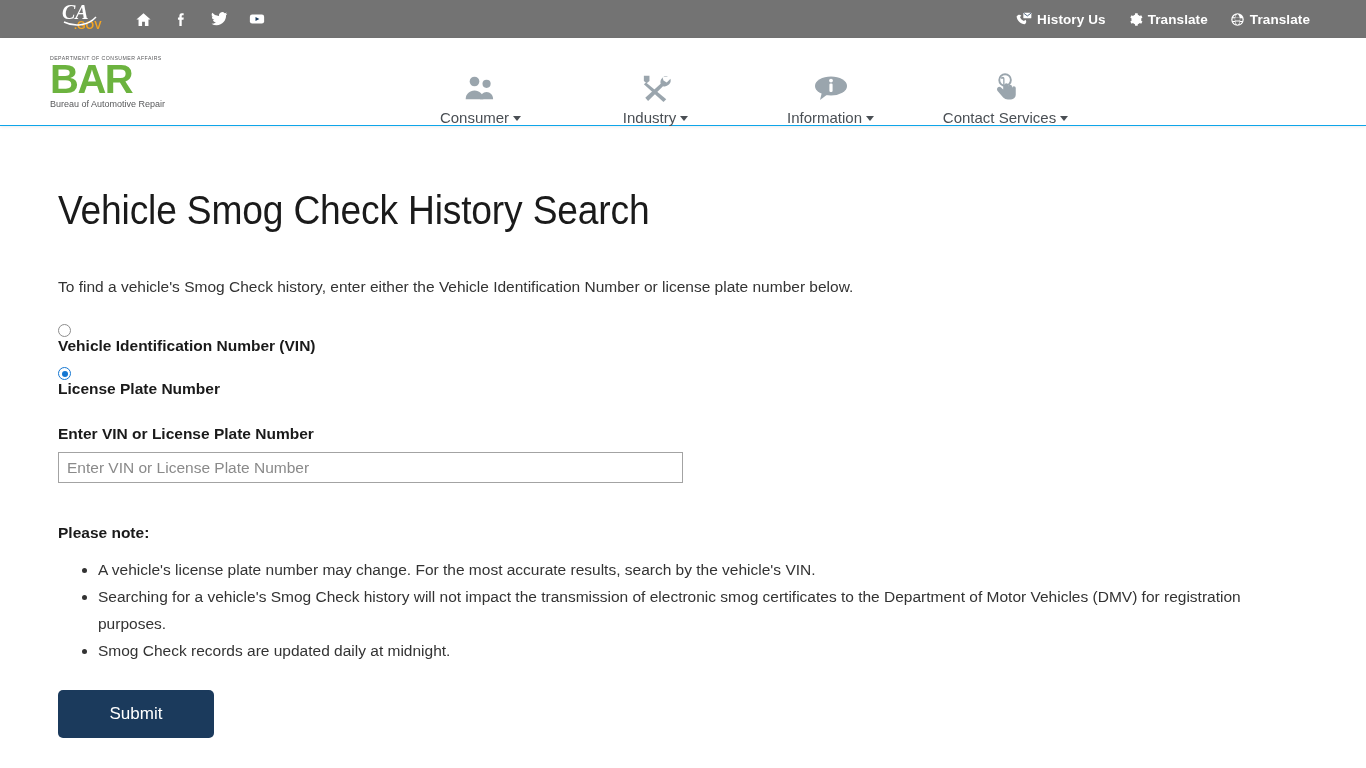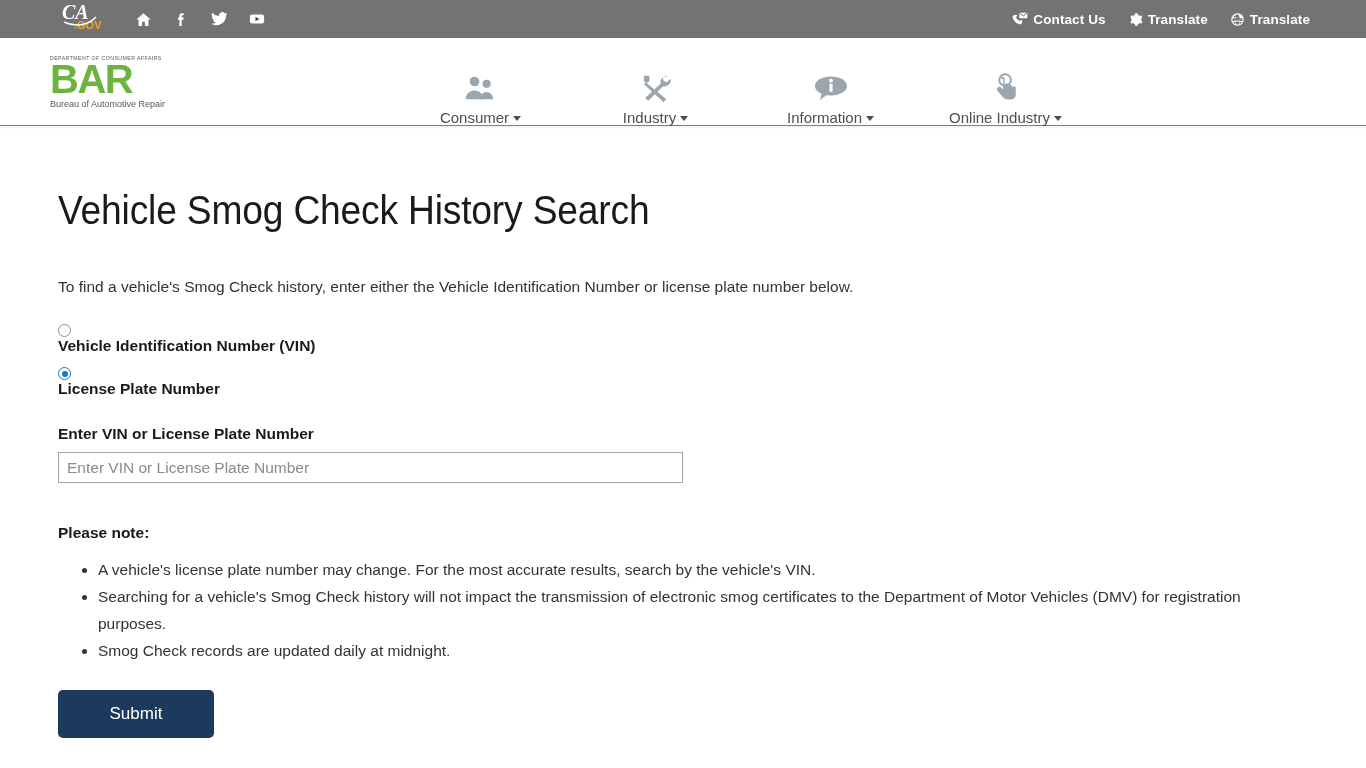--- a/index.html
+++ b/index.html
@@ -289,21 +289,21 @@
     </a>
   </div>
 
   <div class="util-right">
     <a class="util-item">
       <svg width="16" height="14" viewBox="0 0 24 20">
         <path d="M1 6 C3 3 6 3 8 5 L6 7 C7 10 9 12 12 13 L14 11 C16 13 16 16 13 18 C7 18 1 12 1 6 Z"></path>
         <rect x="11" y="0.5" width="12" height="8.5" rx="1"></rect>
         <path d="M11.4 1.2 L17 5.4 L22.6 1.2" stroke="#1b3a5c" stroke-width="1.1" fill="none"></path>
       </svg>
-      <span>Contact Us</span>
+      <span>History Us</span>
     </a>
     <a class="util-item">
       <svg width="15" height="15" viewBox="0 0 24 24">
         <path d="M12 8.2a3.8 3.8 0 1 0 0 7.6 3.8 3.8 0 0 0 0-7.6zm9.3 3.8c0-.6-.1-1.2-.2-1.8l2-1.5-2-3.4-2.3 1a8.9 8.9 0 0 0-3.1-1.8L15.4 2h-4l-.3 2.5a8.9 8.9 0 0 0-3.1 1.8l-2.3-1-2 3.4 2 1.5c-.1.6-.2 1.2-.2 1.8s.1 1.2.2 1.8l-2 1.5 2 3.4 2.3-1a8.9 8.9 0 0 0 3.1 1.8l.3 2.5h4l.3-2.5a8.9 8.9 0 0 0 3.1-1.8l2.3 1 2-3.4-2-1.5c.1-.6.2-1.2.2-1.8z"></path>
       </svg>
       <span>Translate</span>
     </a>
     <a class="util-item">
       <svg width="15" height="15" viewBox="0 0 24 24">
         <path d="M12 2a10 10 0 1 0 0 20 10 10 0 0 0 0-20zm0 1.6c1.4 0 2.8 2.1 3.4 5.2H8.6C9.2 5.7 10.6 3.6 12 3.6zM4 12a8 8 0 0 1 .3-2.2h3.5a22 22 0 0 0 0 4.4H4.3A8 8 0 0 1 4 12zm.9 3.8h3.1c.3 1.6.8 3 1.4 4a8 8 0 0 1-4.5-4zm3.1-7.6H4.9a8 8 0 0 1 4.5-4c-.6 1-1.1 2.4-1.4 4zM12 20.4c-1.4 0-2.8-2.1-3.4-5.2h6.8c-.6 3.1-2 5.2-3.4 5.2zm3.7-6.8H8.3a20 20 0 0 1 0-4.4h7.4a20 20 0 0 1 0 4.4zm-1.1 6.2c.6-1 1.1-2.4 1.4-4h3.1a8 8 0 0 1-4.5 4zm1.6-5.6a22 22 0 0 0 0-4.4h3.5a8 8 0 0 1 0 4.4h-3.5z"></path>
@@ -359,21 +359,21 @@
         <span class="nav-label"><span>Information</span><i class="caret"></i></span>
       </div>
 
       <div class="nav-item">
         <span class="nav-icon">
           <svg width="28" height="30" viewBox="0 0 28 32">
             <circle cx="13" cy="7.5" r="6.2" fill="none" stroke="#9aa5ad" stroke-width="2"></circle>
             <path d="M11 6 v11.5 l-2.6-2.3 a2.6 2.6 0 0 0-3.6 3.6 L11 26 a7 7 0 0 0 5 2.2 h3.4 a5 5 0 0 0 5-5 V16 a2 2 0 0 0-4 0 v-1.6 a2 2 0 0 0-4 0 V13 a2 2 0 0 0-4 0 V6 a2 2 0 0 0-4 0 z"></path>
           </svg>
         </span>
-        <span class="nav-label"><span>Online Industry</span><i class="caret"></i></span>
+        <span class="nav-label"><span>Contact Services</span><i class="caret"></i></span>
       </div>
 
 
     </div>
   </div>
 </div>
 
 <div class="content">
 
   <h1 class="page-title">Vehicle Smog Check History Search</h1>

